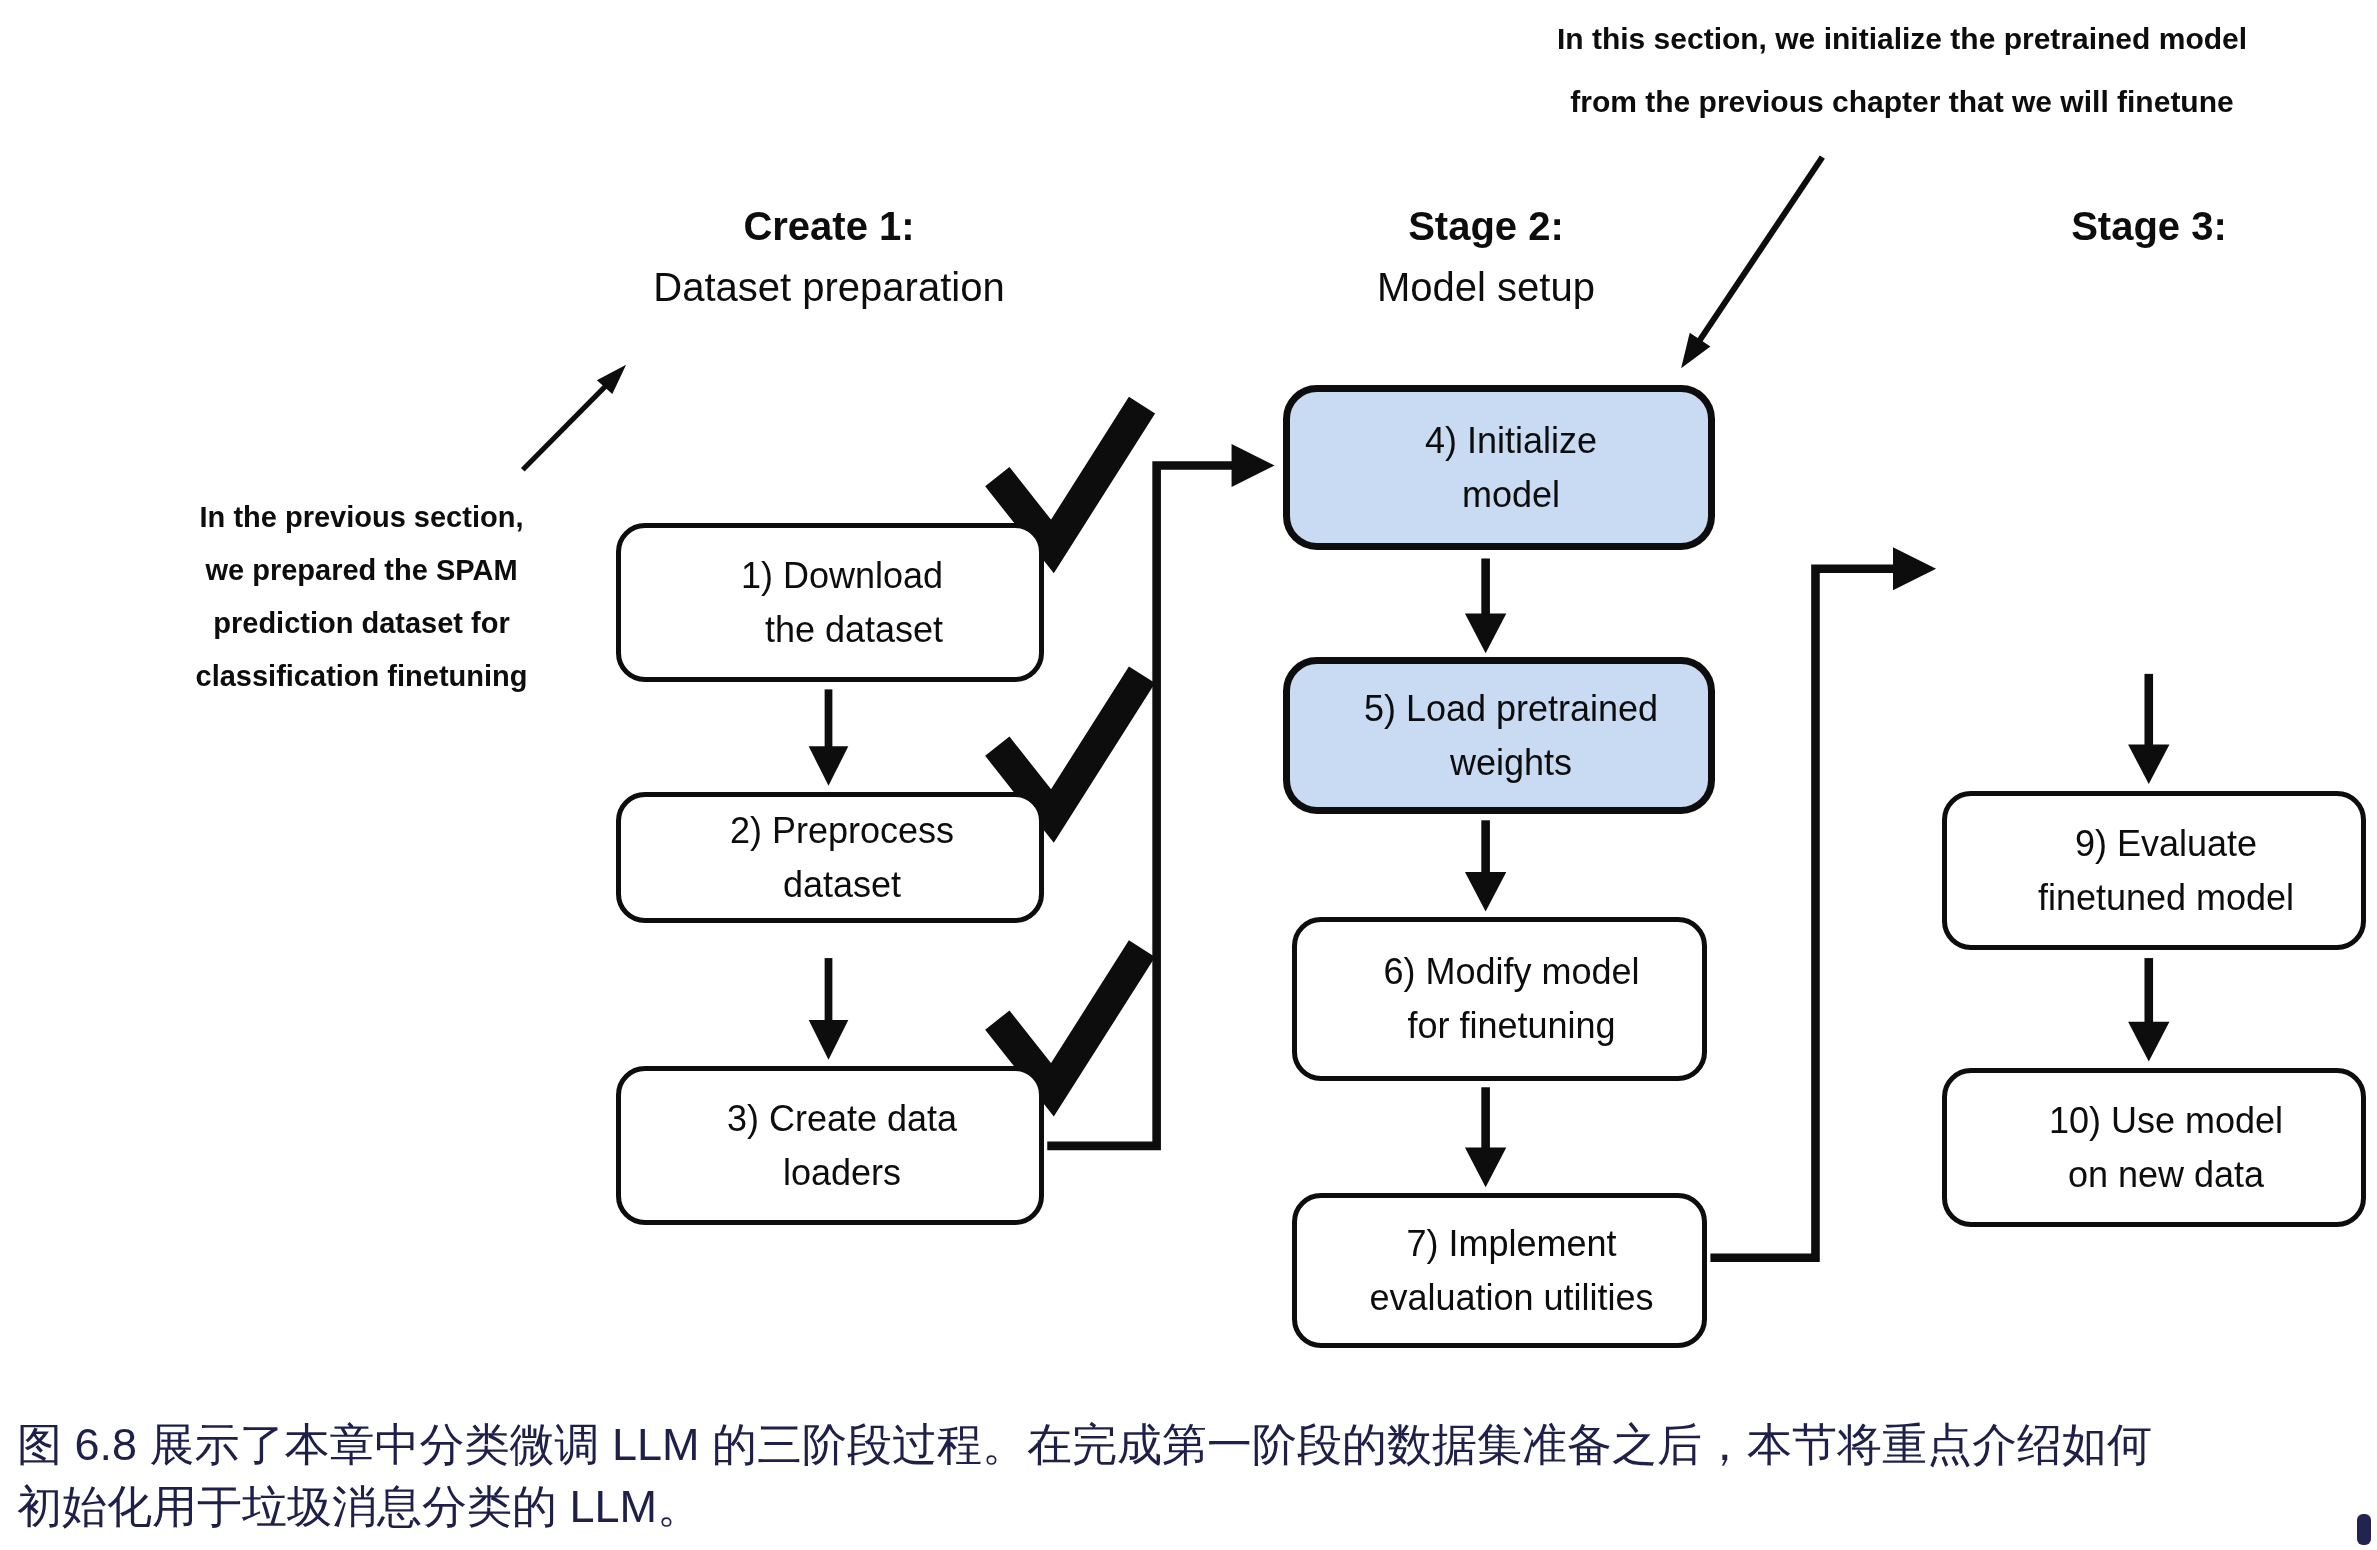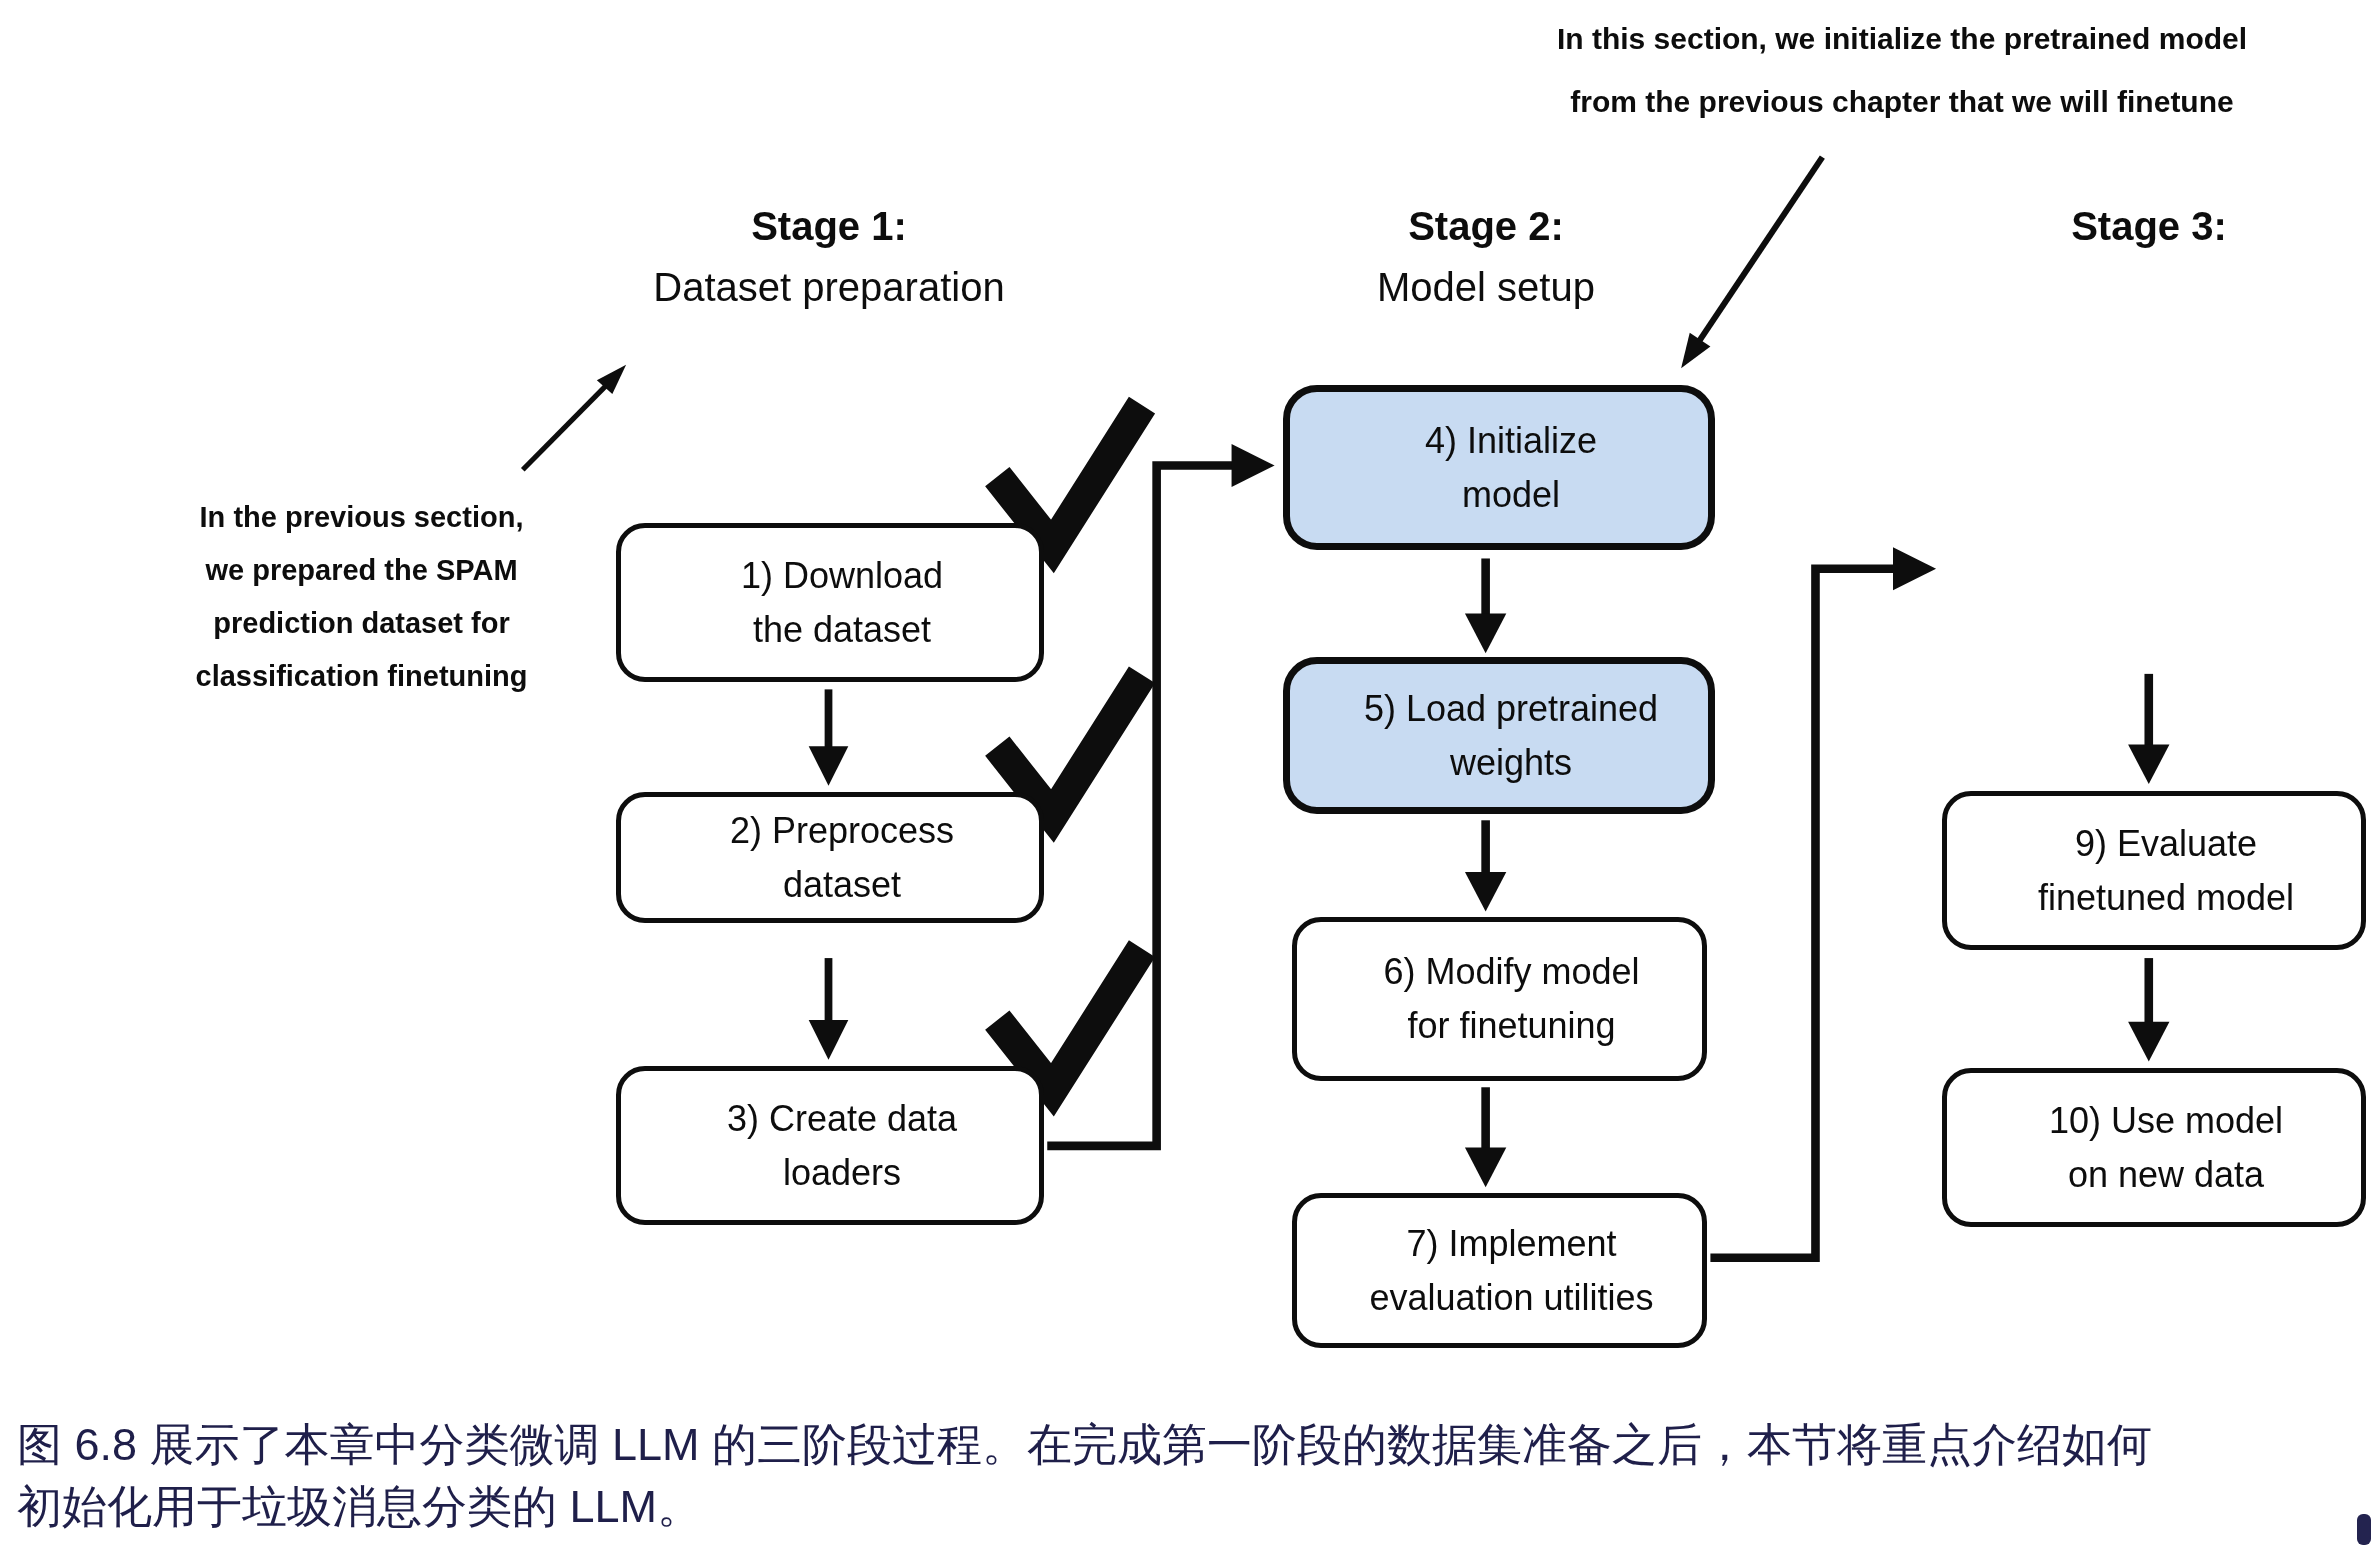--- a/index.html
+++ b/index.html
@@ -22,21 +22,21 @@
   .sh2{left:1262px;top:196px;}
   .sh3{left:1925px;top:196px;}
 
   
   .box{
     position:absolute;display:flex;align-items:center;justify-content:center;
     text-align:center;font-size:36px;line-height:54px;color:#0d0d0d;
     background:#ffffff;border:5.2px solid #0d0d0d;border-radius:29px;box-sizing:border-box;padding-left:24px;
   }
   .box.blue{background:#c8dbf2;border-width:7.8px;border-radius:34px;}
-  .b1{left:616px;top:523px;width:428px;height:159px;}
+  .b1{left:616px;top:523px;width:428px;height:159px;text-align:right;}
   .b2{left:616px;top:792px;width:428px;height:131px;}
   .b3{left:616px;top:1066px;width:428px;height:159px;}
   .b4{left:1283px;top:385px;width:432px;height:165px;}
   .b5{left:1283px;top:657px;width:432px;height:157px;}
   .b6{left:1292px;top:917px;width:415px;height:164px;}
   .b7{left:1292px;top:1193px;width:415px;height:155px;}
   .b8{left:1942px;top:508px;width:424px;height:155px;}
   .b9{left:1942px;top:791px;width:424px;height:159px;}
   .b10{left:1942px;top:1068px;width:424px;height:159px;}
 
@@ -120,21 +120,21 @@
   </svg>
 
   <div class="anno anno-left preline">In the previous section,
 we prepared the SPAM
 prediction dataset for
 classification finetuning</div>
   <div class="anno anno-top preline">In this section, we initialize the pretrained model
 from the previous chapter that we will finetune</div>
 
   <div class="stage-header sh1">
-    <div class="t">Stage 1:</div>
+    <div class="t">Create 1:</div>
     <div class="preline">Dataset preparation</div>
   </div>
   <div class="stage-header sh2">
     <div class="t">Stage 2:</div>
     <div class="preline">Model setup</div>
   </div>
   <div class="stage-header sh3">
     <div class="t">Stage 3:</div>
   </div>
 

